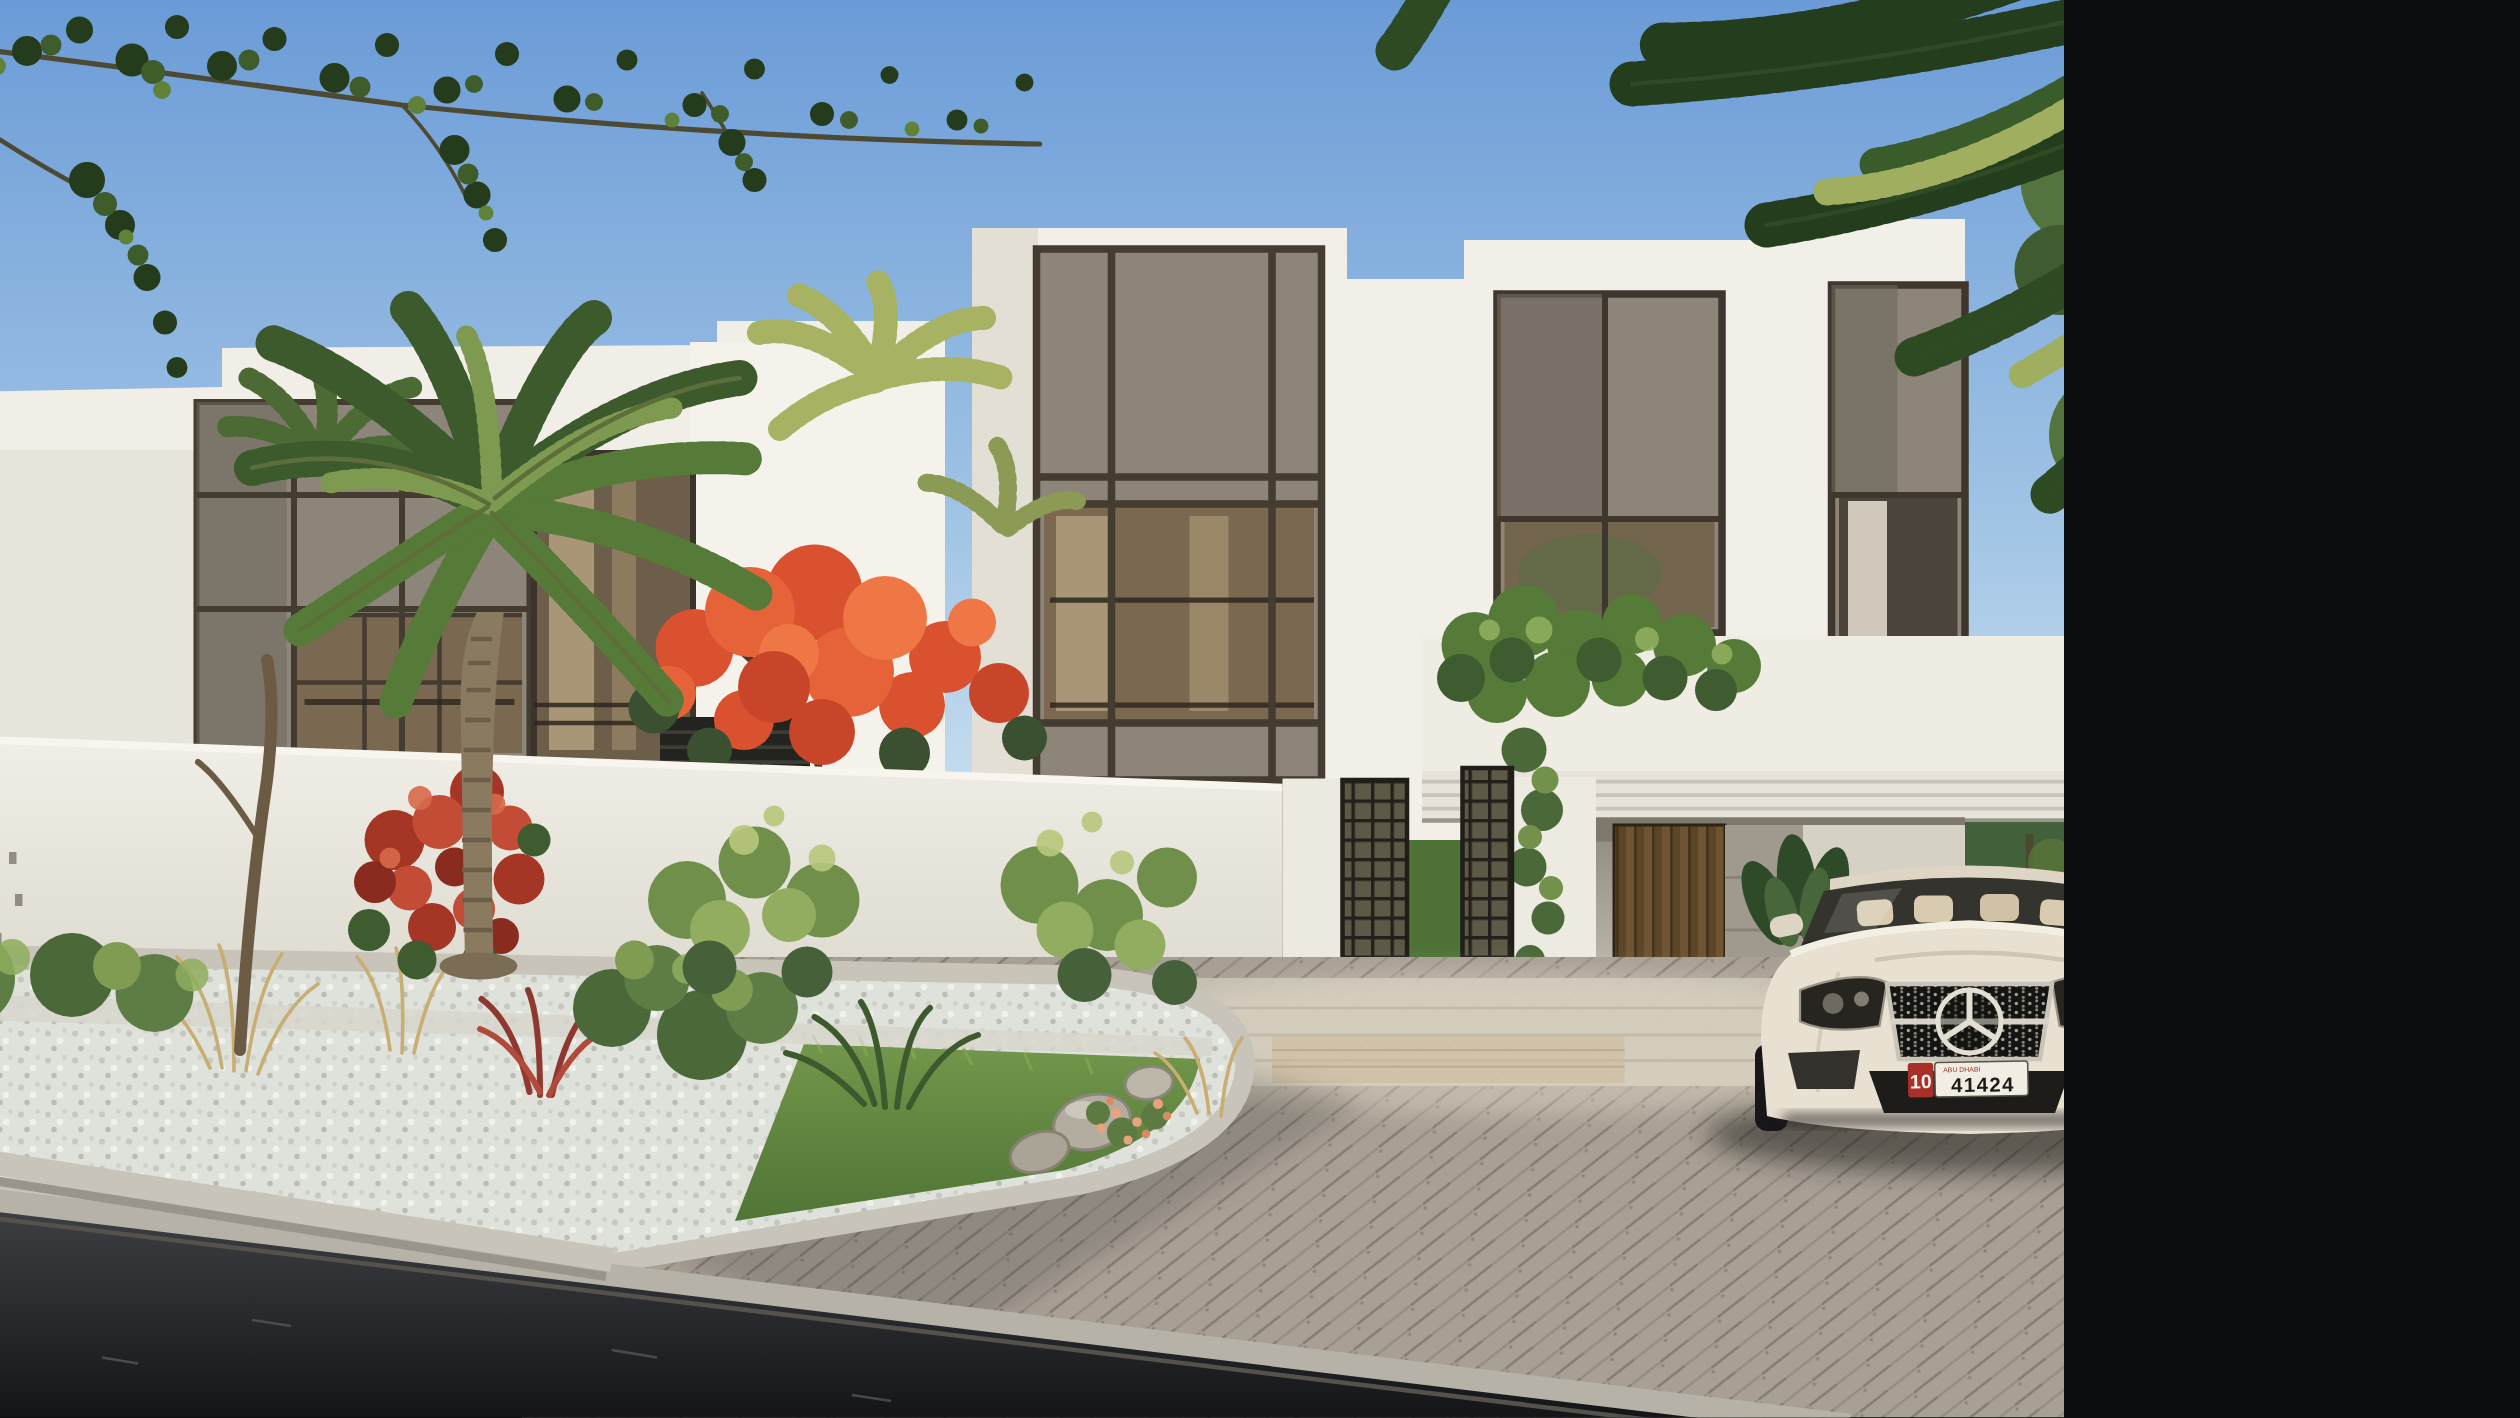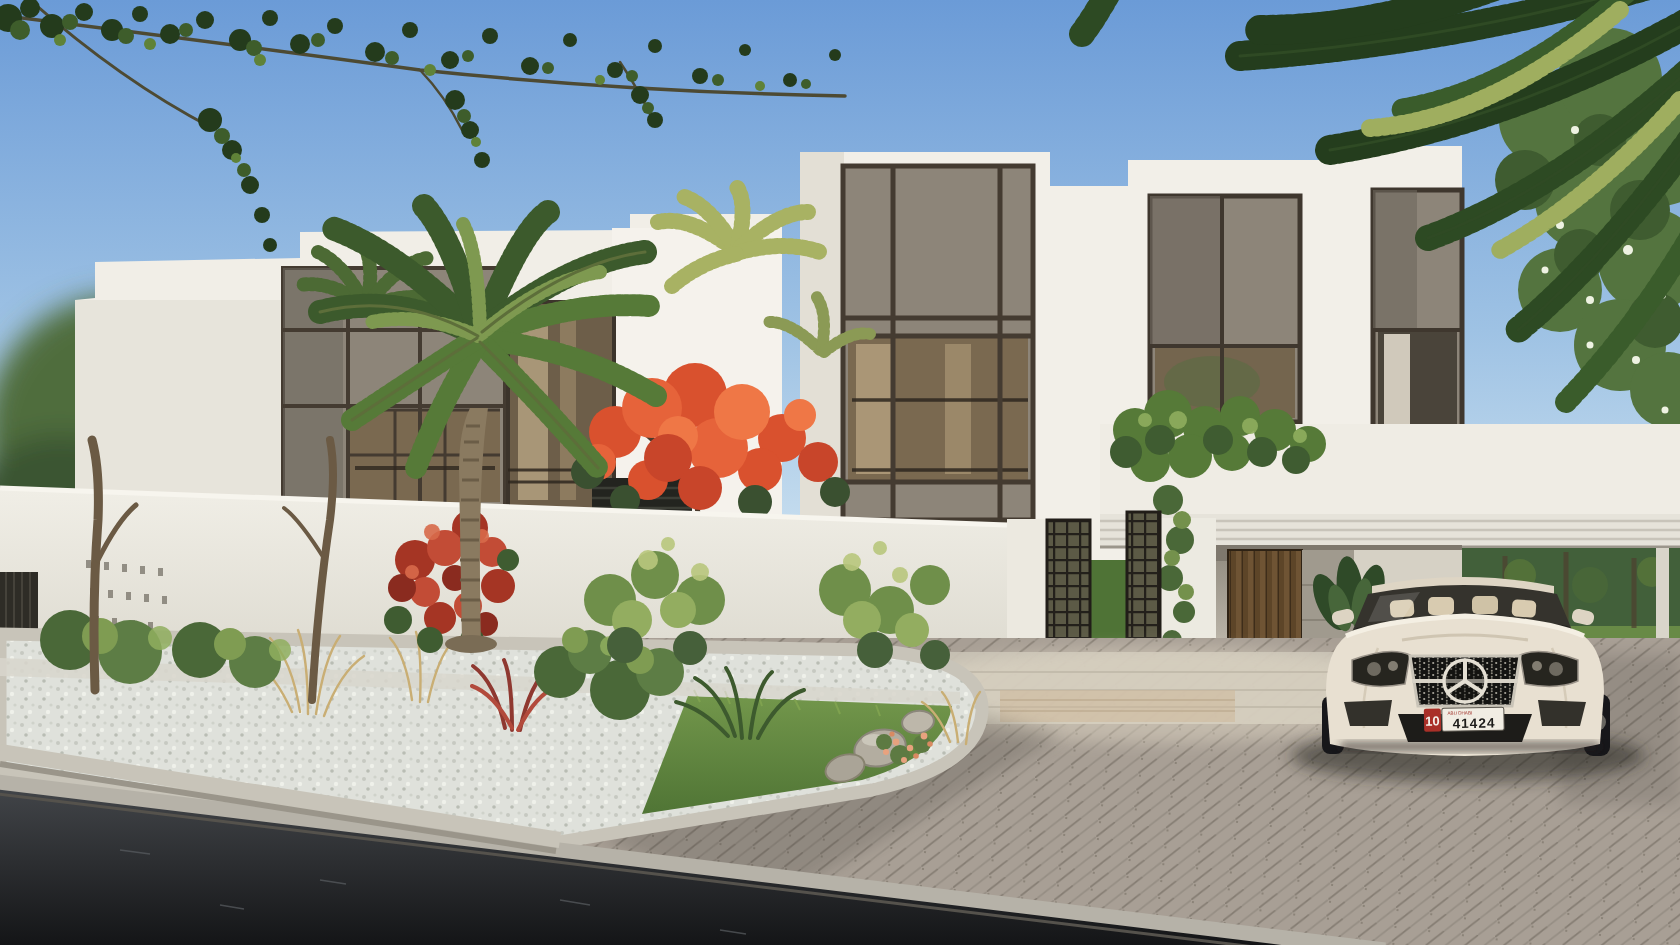--- a/index.html
+++ b/index.html
@@ -1,16 +1,16 @@
 <!DOCTYPE html>
 <html><head>
 <meta charset="utf-8">
 <style>
   html,body{margin:0;padding:0;background:#0b0d10;}
-  .stage{position:relative;width:1680px;height:945px;overflow:hidden;font-family:"Liberation Sans",sans-serif;}
+  .stage{position:relative;width:1376px;height:945px;overflow:hidden;font-family:"Liberation Sans",sans-serif;}
   .stage svg{display:block;width:100%;height:100%;}
   text{font-family:"Liberation Sans","DejaVu Sans",sans-serif;}
 </style>
 </head>
 <body>
 
 <div class="stage">
 <svg viewBox="0 0 1680 945" preserveAspectRatio="xMidYMid slice">
   <defs>
     <linearGradient id="gSky" x1="0" y1="0" x2="0" y2="600" gradientUnits="userSpaceOnUse">

